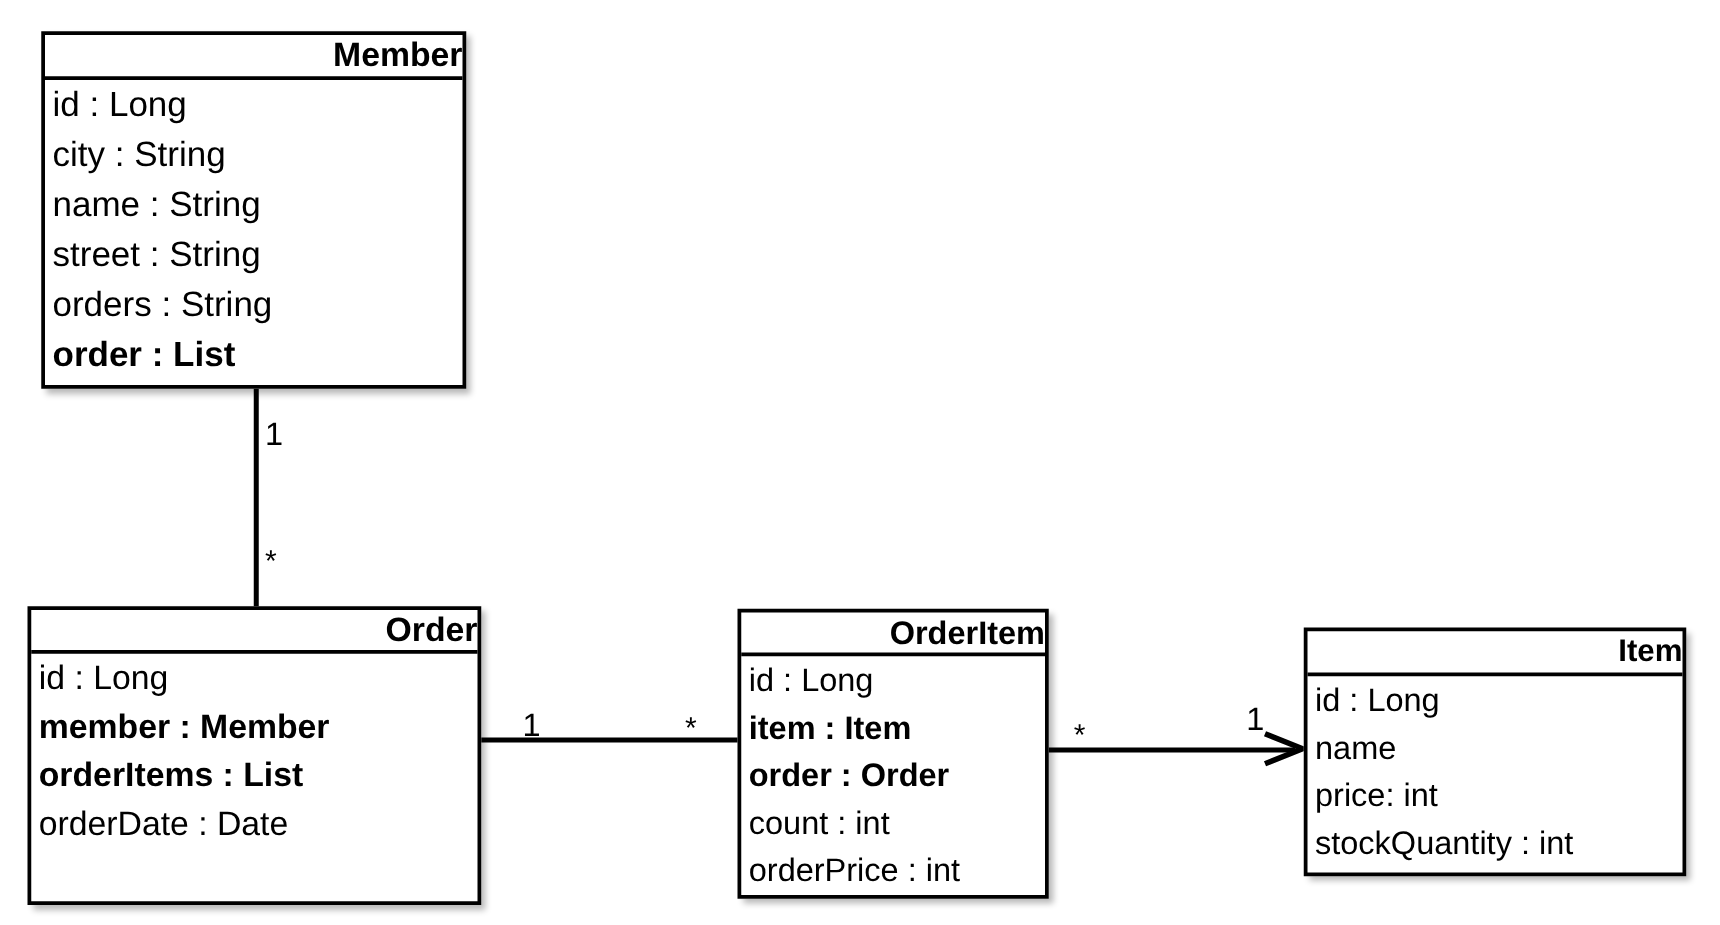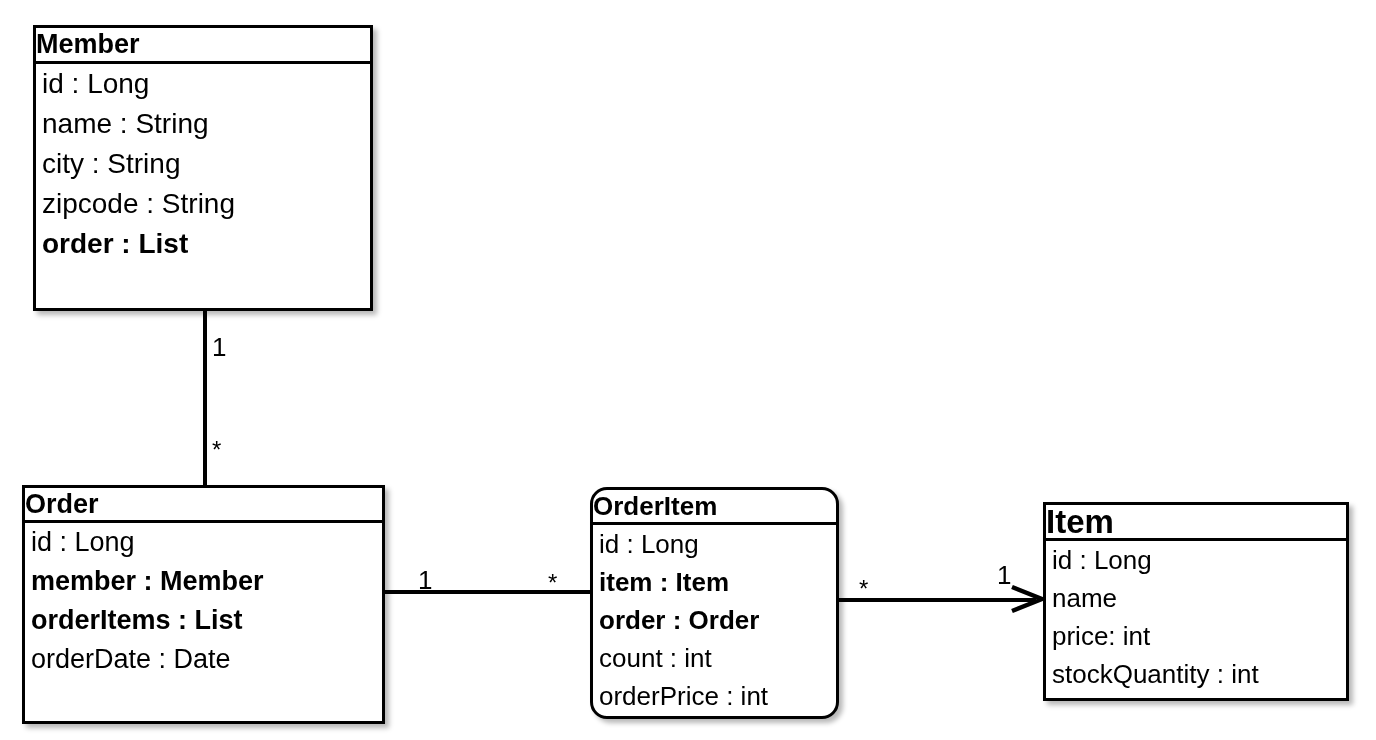--- a/index.html
+++ b/index.html
@@ -30,21 +30,21 @@
     position: absolute;
     box-sizing: border-box;
     background: #ffffff;
     border: 3px solid #000000;
     box-shadow: 4px 4px 5px rgba(0,0,0,0.28);
     z-index: 3;
   }
   .uml-title {
     box-sizing: border-box;
     width: 100%;
-    text-align: left;
+    text-align: right;
     font-weight: bold;
     border-bottom: 3px solid #000000;
     white-space: nowrap;
     overflow: hidden;
   }
   .uml-attrs {
     box-sizing: border-box;
     width: 100%;
     padding: 0 0 0 6px;
   }
@@ -64,29 +64,29 @@
   #class-member .uml-title { height: 36px; line-height: 33px; font-size: 27px; }
   #class-member .uml-attr { font-size: 28px; line-height: 40px; height: 40px; }
 
   #class-order {
     left: 22px; top: 485px; width: 363px; height: 239px;
   }
   #class-order .uml-title { height: 35px; line-height: 32px; font-size: 27px; }
   #class-order .uml-attr { font-size: 27px; line-height: 39px; height: 39px; }
 
   #class-orderitem {
-    left: 590px; top: 487px; width: 249px; height: 232px; border-radius: 17px;
+    left: 590px; top: 487px; width: 249px; height: 232px;
   }
   #class-orderitem .uml-title { height: 35px; line-height: 32px; font-size: 26px; }
   #class-orderitem .uml-attr { font-size: 26px; line-height: 38px; height: 38px; }
 
   #class-item {
     left: 1043px; top: 502px; width: 306px; height: 199px;
   }
-  #class-item .uml-title { height: 36px; line-height: 33px; font-size: 33px; }
+  #class-item .uml-title { height: 36px; line-height: 33px; font-size: 25px; }
   #class-item .uml-attr { font-size: 26px; line-height: 38px; height: 38px; }
 
   
   .edge {
     position: absolute;
     background: #000000;
     z-index: 1;
   }
   .edge-v { width: 4px; }
   .edge-h { height: 4px; }
@@ -138,23 +138,24 @@
   <svg id="arrowhead-item" viewBox="0 0 40 40">
     <path d="M 6 8 L 36 20 L 6 32" fill="none" stroke="#000000" stroke-width="4.5" stroke-linecap="butt" stroke-linejoin="miter"></path>
   </svg>
   <div class="multiplicity" id="mult-orderitem-right">*</div>
   <div class="multiplicity" id="mult-item-left">1</div>
 
   <div class="uml-class" id="class-member">
     <div class="uml-title">Member</div>
     <div class="uml-attrs">
       <div class="uml-attr">id : Long</div>
+      <div class="uml-attr">city : String</div>
       <div class="uml-attr">name : String</div>
-      <div class="uml-attr">city : String</div>
-      <div class="uml-attr">zipcode : String</div>
+      <div class="uml-attr">street : String</div>
+      <div class="uml-attr">orders : String</div>
       <div class="uml-attr bold">order : List</div>
     </div>
   </div>
 
   <div class="uml-class" id="class-order">
     <div class="uml-title">Order</div>
     <div class="uml-attrs">
       <div class="uml-attr">id : Long</div>
       <div class="uml-attr bold">member : Member</div>
       <div class="uml-attr bold">orderItems : List</div>

